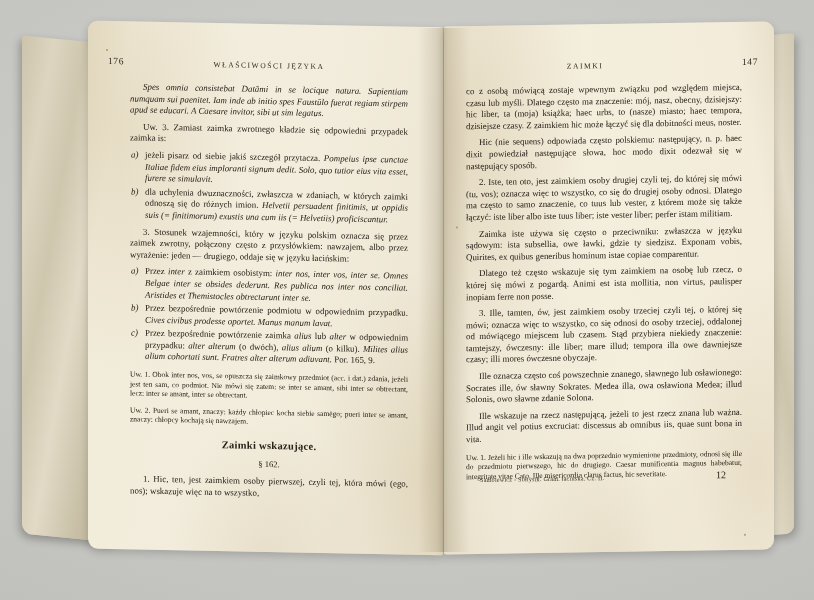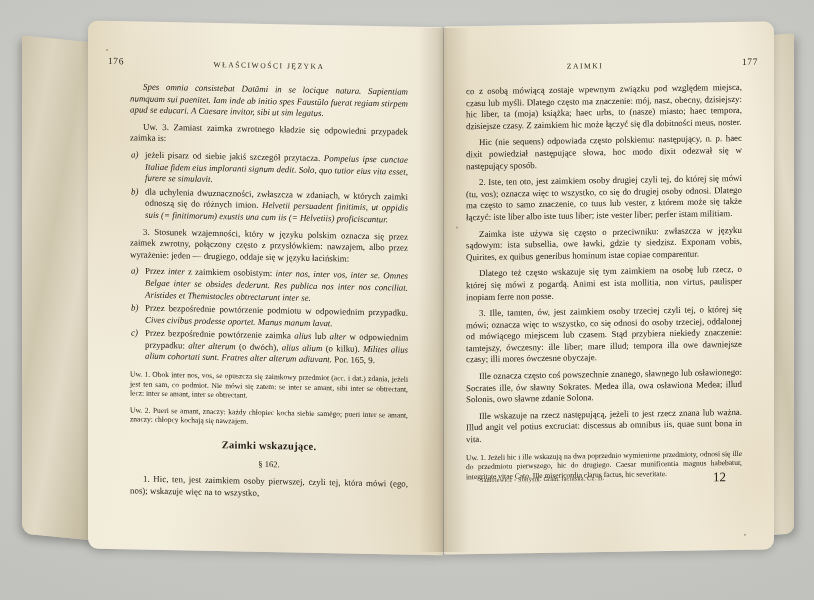--- a/index.html
+++ b/index.html
@@ -83,21 +83,21 @@
   ol.alpha{list-style:none;margin:0 0 5px 0;padding:0;}
   ol.alpha li{font-size:8.9px;line-height:11.6px;text-align:justify;
     padding-left:15px;position:relative;margin-bottom:2px;}
   ol.alpha li .mk{position:absolute;left:1px;font-style:italic;}
 
   h2.sec{font-size:10.5px;font-weight:bold;text-align:center;margin:13px 0 8px 0;letter-spacing:.3px;}
   .para-no{font-size:8.6px;text-align:center;margin:0 0 7px 0;}
 
   .colophon{position:absolute;left:0;right:0;bottom:-2px;height:12px;}
   .colophon .sig{position:absolute;left:14px;top:0;font-size:6.2px;letter-spacing:.2px;color:#39311f;}
-  .colophon .num{position:absolute;right:16px;top:-3px;font-size:13px;}
+  .colophon .num{position:absolute;right:16px;top:-3px;font-size:10px;}
 
   .speck{position:absolute;width:2px;height:2px;border-radius:50%;background:rgba(90,75,45,.45);}
 </style>
 </head>
 <body>
 
 <div class="scene">
   <div class="book">
 
     <div class="edge-left"></div>
@@ -175,21 +175,21 @@
 
     <div class="leaf right">
       <div class="foxing"></div>
       <div class="speck" style="left:12px;top:200px;"></div>
       <div class="speck" style="left:300px;top:512px;"></div>
 
       <div class="page r">
 
         <div class="hdrline">
           <span class="runhead r">ZAIMKI</span>
-          <span class="folio r">177</span>
+          <span class="folio r">147</span>
         </div>
 
         <p>co z osobą mówiącą zostaje wpewnym związku pod względem miejsca, czasu lub myśli. Dlatego często ma znaczenie: mój, nasz, obecny, dzisiejszy: hic liber, ta (moja) książka; haec urbs, to (nasze) miasto; haec tempora, dzisiejsze czasy. Z zaimkiem hic może łączyć się dla dobitności meus, noster.</p>
 
         <p class="ind">Hic (nie sequens) odpowiada często polskiemu: następujący, n. p. haec dixit powiedział następujące słowa, hoc modo dixit odezwał się w następujący sposób.</p>
 
         <p class="ind">2. Iste, ten oto, jest zaimkiem osoby drugiej czyli tej, do której się mówi (tu, vos); oznacza więc to wszystko, co się do drugiej osoby odnosi. Dlatego ma często to samo znaczenie, co tuus lub vester, z którem może się także łączyć: iste liber albo iste tuus liber; iste vester liber; perfer istam militiam.</p>
 
         <p class="ind">Zaimka iste używa się często o przeciwniku: zwłaszcza w języku sądowym: ista subsellia, owe ławki, gdzie ty siedzisz. Exponam vobis, Quirites, ex quibus generibus hominum istae copiae comparentur.</p>
 

